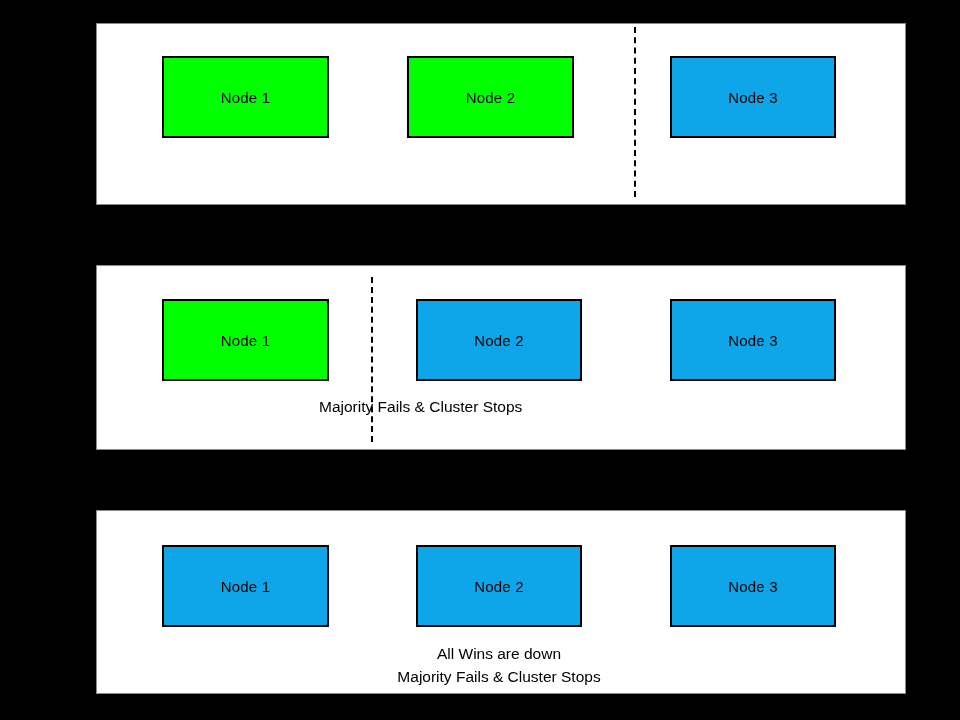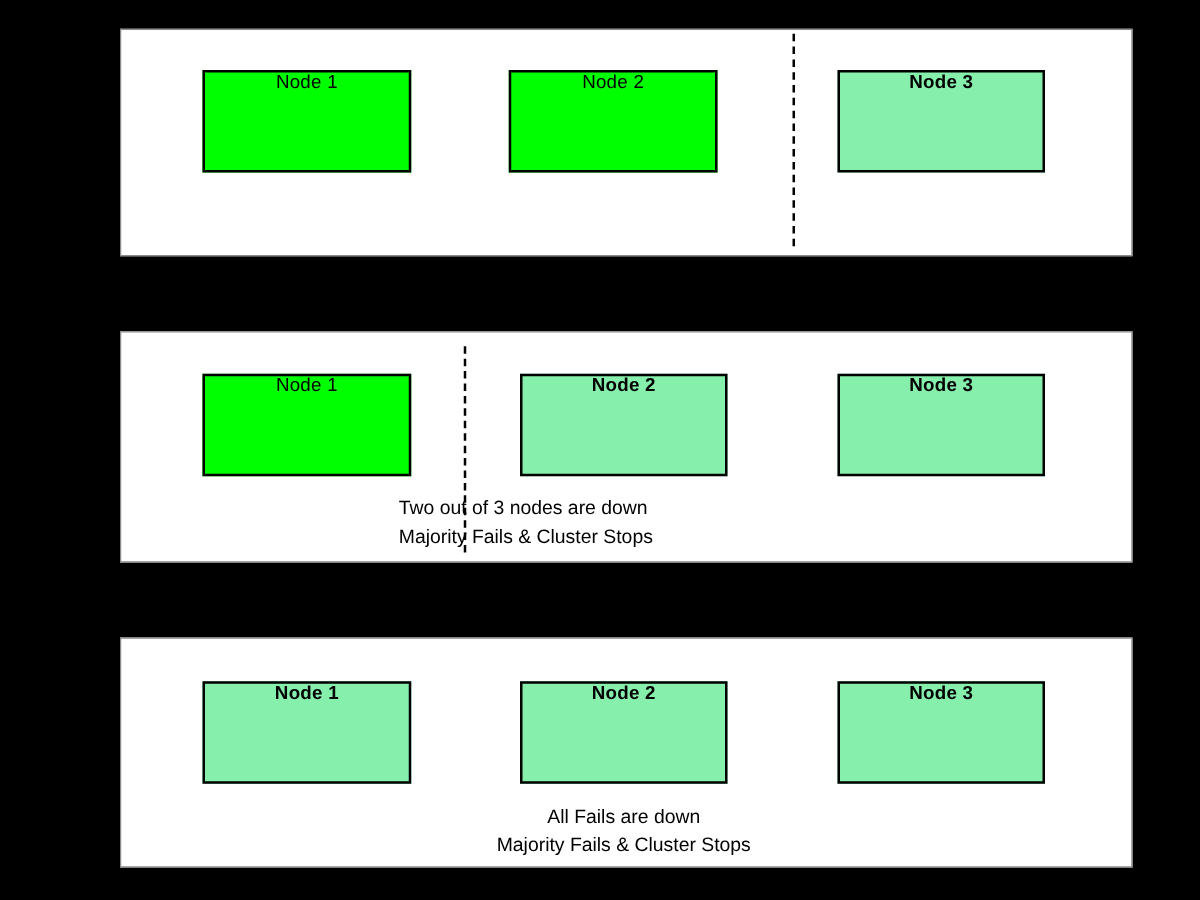--- a/index.html
+++ b/index.html
@@ -35,32 +35,32 @@
   #panel-0 { left: 96px;  top: 23px;  width: 810px; height: 182px; }
   #panel-1 { left: 96px;  top: 265px; width: 810px; height: 185px; }
   #panel-2 { left: 96px;  top: 510px; width: 810px; height: 184px; }
 
   
   .node-box {
     position: absolute;
     box-sizing: border-box;
     border: 2px solid #000000;
     display: flex;
-    align-items: flex-start;
+    align-items: center;
     justify-content: center;
   }
   .node-box .node-label {
     font-family: "Liberation Sans", sans-serif;
     font-size: 15px;
     color: #000000;
     line-height: 1;
     letter-spacing: 0.2px;
   }
   .node-up   { background: #00ff00; }
-  .node-down { background: #86efac; font-weight: bold; }
+  .node-down { background: #0ea5e9; }
 
   
   .divider {
     position: absolute;
     border-left: 2px dashed #000000;
     width: 0;
   }
 
   
   .caption {
@@ -107,38 +107,37 @@
 
     <div class="node-box node-down" style="left:319px; top:33px; width:166px; height:82px;">
       <span class="node-label">Node 2</span>
     </div>
 
     <div class="node-box node-down" style="left:573px; top:33px; width:166px; height:82px;">
       <span class="node-label">Node 3</span>
     </div>
 
     <div class="caption" style="left:222px; top:129px; width:360px; text-align:left;">
-      <span class="cap-line">Two out of 3 nodes are down</span>
       <span class="cap-line">Majority Fails &amp; Cluster Stops</span>
     </div>
   </div>
 
   <div class="panel" id="panel-2">
 
     <div class="node-box node-down" style="left:65px; top:34px; width:167px; height:82px;">
       <span class="node-label">Node 1</span>
     </div>
 
     <div class="node-box node-down" style="left:319px; top:34px; width:166px; height:82px;">
       <span class="node-label">Node 2</span>
     </div>
 
     <div class="node-box node-down" style="left:573px; top:34px; width:166px; height:82px;">
       <span class="node-label">Node 3</span>
     </div>
 
     <div class="caption" style="left:242px; top:131px; width:320px;">
-      <span class="cap-line">All Fails are down</span>
+      <span class="cap-line">All Wins are down</span>
       <span class="cap-line">Majority Fails &amp; Cluster Stops</span>
     </div>
   </div>
 
 </div>
 
 </body></html>

